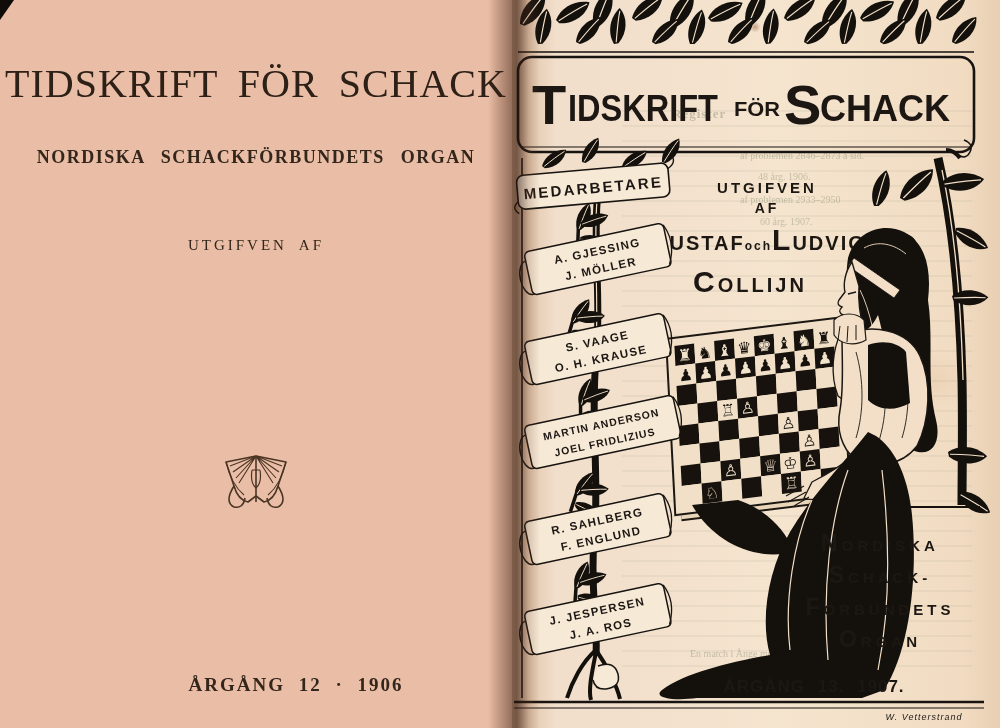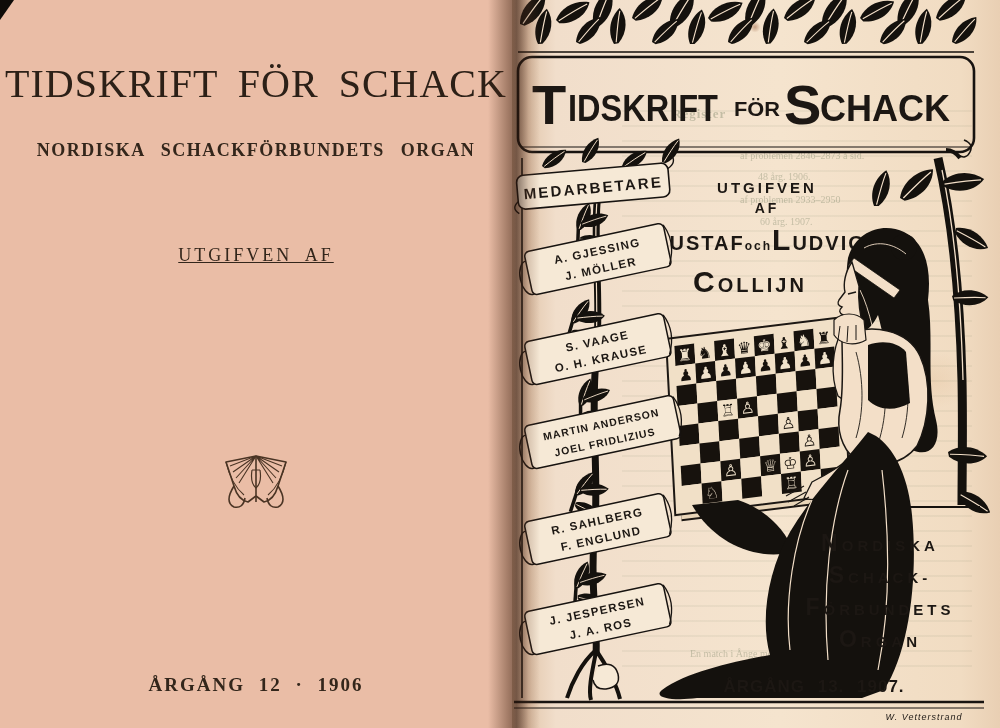--- a/index.html
+++ b/index.html
@@ -17,26 +17,26 @@
       radial-gradient(6px 6px at 352px 695px, rgba(170,60,40,.55), transparent 70%),
       radial-gradient(22px 18px at 60px 640px, rgba(150,80,45,.18), transparent 70%),
       radial-gradient(12px 12px at 470px 82px, rgba(150,80,45,.20), transparent 70%),
       radial-gradient(8px 8px at 213px 455px, rgba(150,80,45,.22), transparent 70%),
       radial-gradient(30px 24px at 380px 600px, rgba(150,80,45,.14), transparent 70%),
       linear-gradient(180deg, rgba(205,140,105,.28) 0%, rgba(0,0,0,0) 12%, rgba(0,0,0,0) 86%, rgba(190,125,95,.30) 100%),
       linear-gradient(90deg, #dfa68d 0%, #ecbaa2 6%, #eec0a9 50%, #e7b199 84%, #cf9279 94%, #a8English7158 100%);
     background-color:#eabda6;}
   .page-left .tblock{position:absolute;left:0;width:100%;text-align:center;}
   .lp-title{top:33px;font-size:40px;font-weight:400;letter-spacing:1px;word-spacing:9px;color:#2c2017;}
-  .lp-sub{top:140px;font-size:18px;font-weight:700;letter-spacing:1.5px;word-spacing:10px;}
-  .lp-imprint{top:245px;font-size:18px;letter-spacing:3px;word-spacing:6px;text-decoration:underline;}
+  .lp-sub{top:147px;font-size:18px;font-weight:700;letter-spacing:1.5px;word-spacing:10px;}
+  .lp-imprint{top:237px;font-size:15px;letter-spacing:3px;word-spacing:6px;}
   .lp-pub{top:336px;font-size:20px;font-weight:700;letter-spacing:1.5px;word-spacing:7px;}
   .lp-pub .och{font-size:14px;font-weight:700;}
   .lp-ornament{position:absolute;left:216px;top:450px;}
-  .lp-ed{top:674px;font-size:19px;font-weight:700;letter-spacing:2px;word-spacing:7px;}
+  .lp-ed{top:674px;font-size:19px;font-weight:700;letter-spacing:2px;word-spacing:7px;padding-left:40px;}
   .corner-tl{position:absolute;left:0;top:0;width:0;height:0;
     border-top:20px solid #0f0b08;border-right:14px solid transparent;}
 
   
   .page-right{position:absolute;left:512px;top:0;width:488px;height:728px;
     background:
       radial-gradient(8px 8px at 243px 27px, rgba(140,75,40,.45), transparent 70%),
       radial-gradient(60px 40px at 420px 380px, rgba(220,180,140,.25), transparent 70%),
       linear-gradient(90deg, #c49b80 0%, #e5cbb2 4%, #f1decb 9%, #f5e4ce 55%, #f1dcc2 92%, #e9cfb3 100%);
     background-color:#f3e1cb;}

